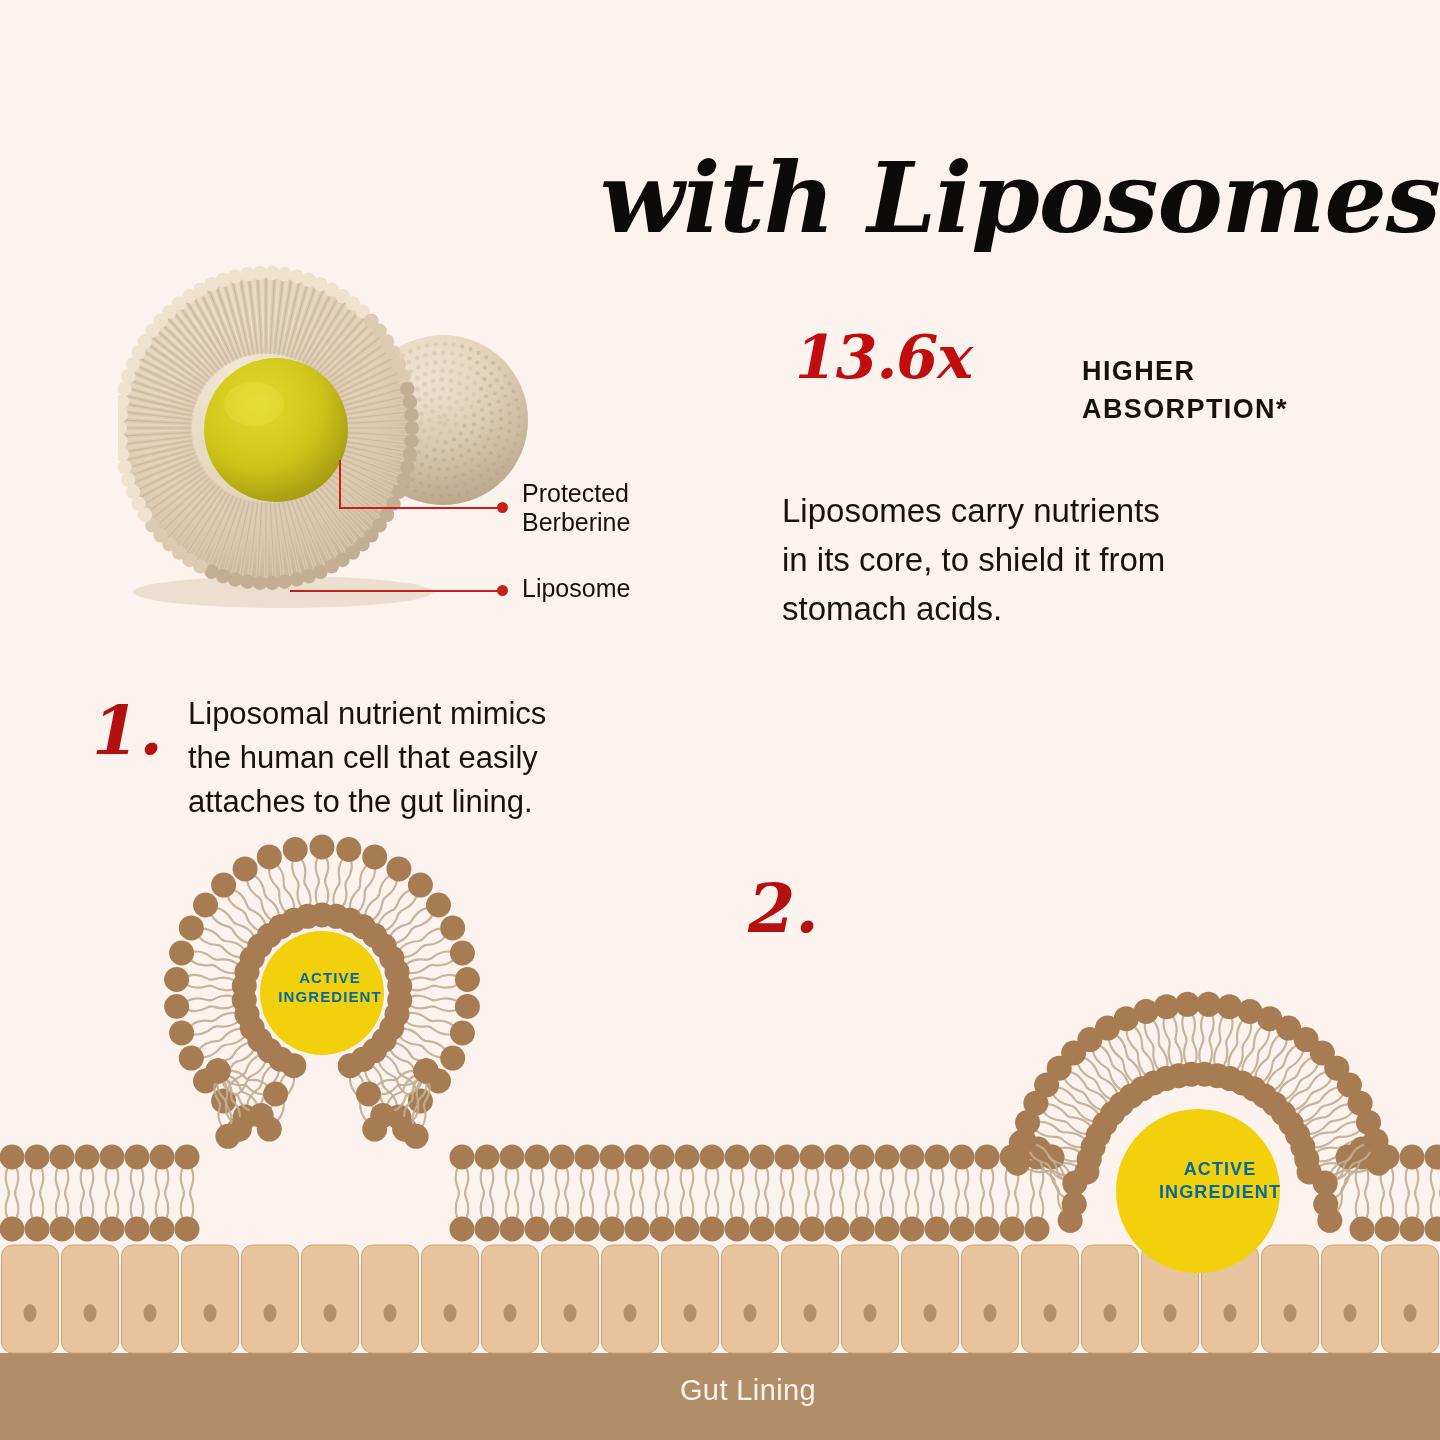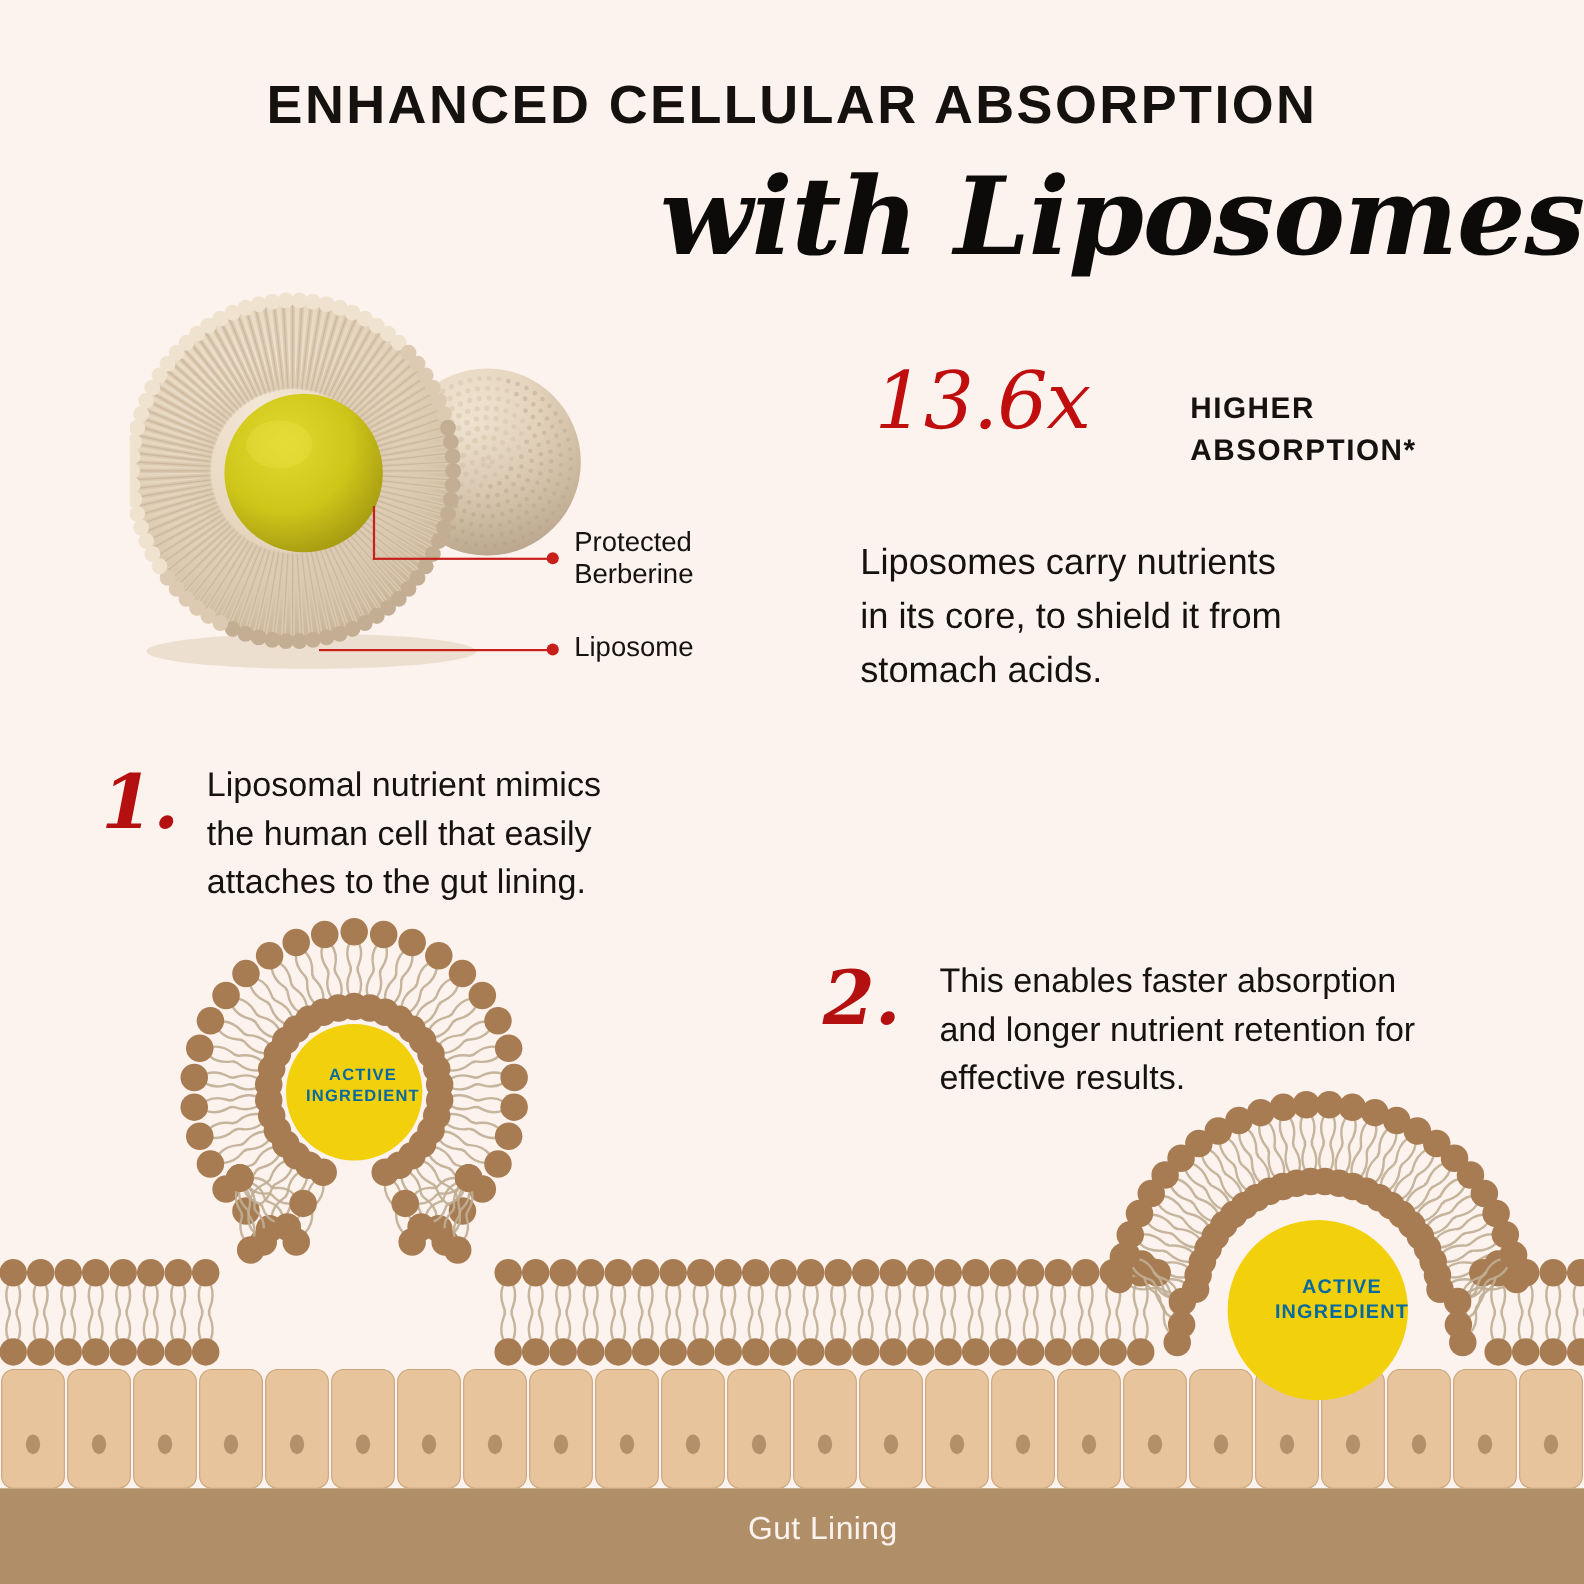--- a/index.html
+++ b/index.html
@@ -43,22 +43,22 @@
     position:absolute;
     font-size:25px;line-height:29px;color:#15120f;
     font-family:"Liberation Sans", sans-serif;
     white-space:pre-line;
   }
 
   
   .stat-num{
     position:absolute;left:795px;top:322px;
     font-family:"DejaVu Serif", serif;
-    font-style:italic;font-weight:400;
-    font-size:72px;color:#c00d0d;letter-spacing:-1px;
+    font-style:italic;font-weight:700;
+    font-size:60px;color:#c00d0d;letter-spacing:-1px;
     white-space:nowrap;
   }
   .stat-sub{
     position:absolute;left:1082px;top:352px;
     font-size:27px;font-weight:700;letter-spacing:1.4px;
     line-height:38px;color:#15120f;
     white-space:pre-line;
   }
   .stat-body{
     position:absolute;left:782px;top:486px;width:540px;
@@ -105,21 +105,20 @@
     text-align:center;font-size:29px;color:#fdf3ee;
     letter-spacing:.4px;
     padding-left:40px;
   }
 </style>
 </head>
 <body>
 
 <div id="stage">
 
-  <div class="hdr-kicker">ENHANCED CELLULAR ABSORPTION</div>
   <div class="hdr-script">with Liposomes</div>
 
   <div class="render">
     <svg width="420" height="350" viewBox="0 0 420 350">
       <defs>
         <radialGradient id="sphGrad" cx="38%" cy="30%" r="72%">
           <stop offset="0%" stop-color="#f4e9d8"></stop>
           <stop offset="55%" stop-color="#e6d6bf"></stop>
           <stop offset="100%" stop-color="#c9b69c"></stop>
         </radialGradient>
@@ -743,23 +742,20 @@
   <div class="stat-body">Liposomes carry nutrients
 in its core, to  shield it  from
 stomach acids.</div>
 
   <div class="step-num" id="step1-num">1.</div>
   <div class="step-txt" id="step1-txt">Liposomal nutrient mimics
 the human cell that easily
 attaches to the gut lining.</div>
 
   <div class="step-num" id="step2-num">2.</div>
-  <div class="step-txt" id="step2-txt">This enables faster absorption
-and longer nutrient retention for
-effective results.</div>
 
   <svg id="diagram" viewBox="0 0 1440 1440">
     <g id="gutLayer">
         <rect x="0" y="1353" width="1440" height="87" fill="#b08e68"></rect>
         <rect x="1.5" y="1245" width="57" height="108" rx="11" fill="#e8c49c" stroke="#c9a57d" stroke-width="1"></rect>
         <ellipse cx="30" cy="1313" rx="6.5" ry="9" fill="#b4906a"></ellipse>
         <rect x="61.5" y="1245" width="57" height="108" rx="11" fill="#e8c49c" stroke="#c9a57d" stroke-width="1"></rect>
         <ellipse cx="90" cy="1313" rx="6.5" ry="9" fill="#b4906a"></ellipse>
         <rect x="121.5" y="1245" width="57" height="108" rx="11" fill="#e8c49c" stroke="#c9a57d" stroke-width="1"></rect>
         <ellipse cx="150" cy="1313" rx="6.5" ry="9" fill="#b4906a"></ellipse>

